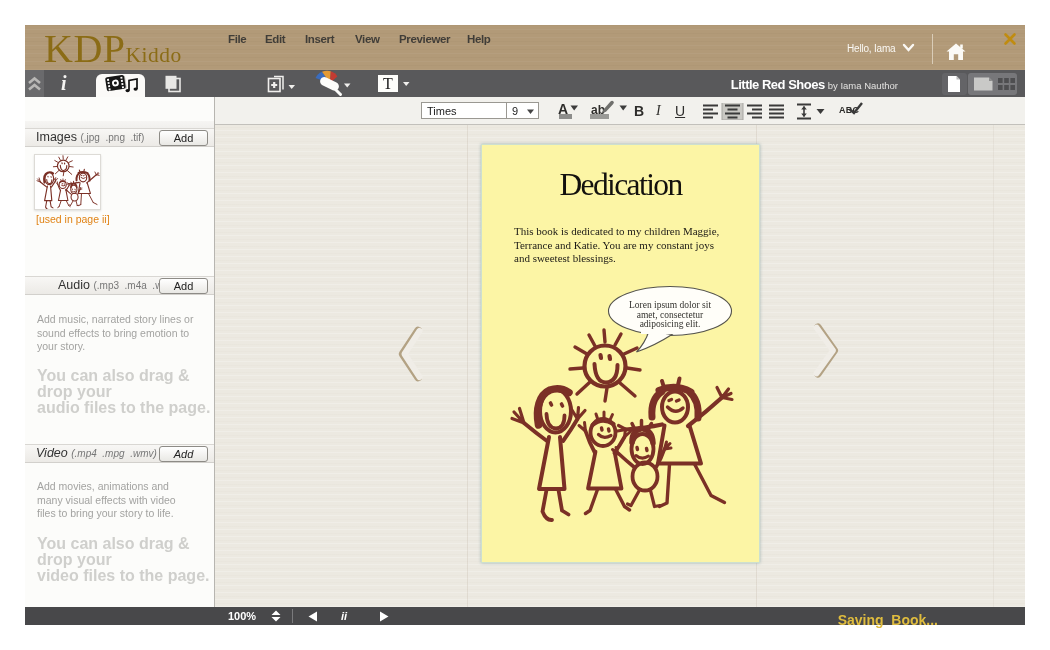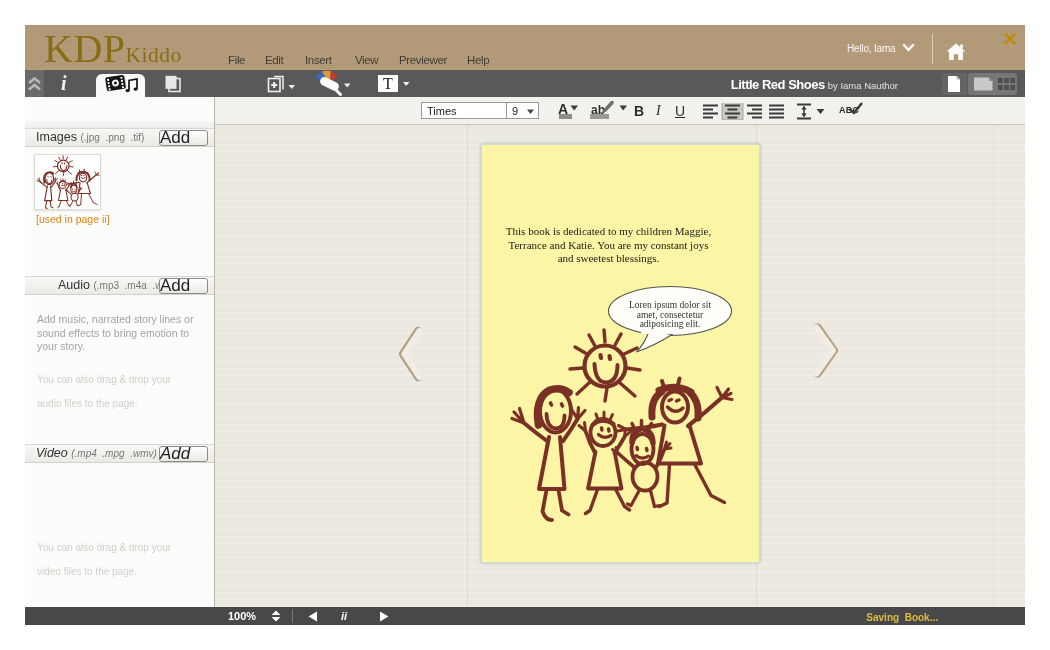--- a/index.html
+++ b/index.html
@@ -5,21 +5,21 @@
 html,body{margin:0;padding:0;background:#fff;width:1050px;height:650px;overflow:hidden;}
 *{box-sizing:border-box;}
 body{font-family:"Liberation Sans",sans-serif;}
 #app{position:absolute;left:25px;top:25px;width:1000px;height:456px;background:#22c55e;}
 
 #header{position:absolute;left:0;top:0;width:1000px;height:45px;background:#b29a78;
  background-image:repeating-linear-gradient(0deg,rgba(255,255,255,.045) 0 1px,rgba(0,0,0,0) 1px 4px,rgba(90,70,40,.04) 4px 5px,rgba(0,0,0,0) 5px 8px);}
 #logo{position:absolute;left:19px;top:0px;color:#8b6c16;font-family:"Liberation Serif",serif;font-weight:normal;}
 #logo .kdp{font-size:40px;letter-spacing:0.5px;}
 #logo .kiddo{font-size:21.5px;letter-spacing:0.5px;}
-.menu{position:absolute;top:29px;font-size:11.5px;font-weight:normal;color:#403d38;letter-spacing:-.35px;}
+.menu{position:absolute;top:8px;font-size:11.5px;font-weight:bold;color:#403d38;letter-spacing:-.35px;}
 #hello{position:absolute;top:18px;right:110px;color:#faf8f4;font-size:10px;letter-spacing:-.2px;}
 #hdivider{position:absolute;left:907px;top:9px;width:1px;height:30px;background:rgba(250,245,235,.55);}
 #closex{position:absolute;left:978px;top:7px;}
 
 #toolbar{position:absolute;left:0;top:45px;width:1000px;height:27px;background:#59595b;}
 #collapsebtn{position:absolute;left:0;top:0;width:19px;height:27px;background:#6a6a6c;}
 #tab-active{position:absolute;left:71px;top:4px;width:49px;height:23px;background:#fbfaf8;border-radius:6px 6px 0 0;}
 .ticon{position:absolute;top:0;}
 #booktitle{position:absolute;right:127px;top:7px;color:#fff;font-size:13px;letter-spacing:-.5px;font-weight:bold;white-space:nowrap;padding-left:48px;}
 #booktitle span{font-weight:normal;font-size:9.5px;letter-spacing:0;color:#e3e2e0;}
@@ -27,36 +27,36 @@
 
 #formatbar{position:absolute;left:190px;top:72px;width:810px;height:28px;background:#f2f1ed;border-bottom:1px solid #c2c0bb;}
 .select{position:absolute;top:5px;height:17px;background:#fff;border:1px solid #9a9892;font-size:11px;color:#222;}
 .fmt{position:absolute;color:#2e2d2b;}
 
 #sidebar{position:absolute;left:0;top:72px;width:190px;height:510px;background:#fcfcfa;border-right:1px solid #b7b5b0;}
 #mediahdr{position:absolute;left:0;top:0;width:189px;height:25px;background:linear-gradient(#f6f5f3,#e4e3df);border-bottom:1px solid #c6c4c0;
  text-align:center;font-size:13px;color:#3c3b39;line-height:25px;margin-top:24px;}
 .sechdr{position:absolute;left:0;width:189px;height:19px;background:linear-gradient(#f8f7f5,#eceae6);border-top:1px solid #d9d7d3;border-bottom:1px solid #d2d0cc;font-size:12.5px;color:#333;line-height:17px;padding-left:11px;}
 .sechdr small{font-size:10px;color:#777;}
-.addbtn{position:absolute;left:134px;width:49px;height:16px;top:1px;border:1px solid #8d8b86;border-radius:3px;background:linear-gradient(#fff,#e9e8e4);font-size:17px;color:#222;line-height:14px;}
+.addbtn{position:absolute;left:134px;width:49px;height:16px;top:1px;border:1px solid #8d8b86;border-radius:3px;background:linear-gradient(#fff,#e9e8e4);font-size:11px;color:#222;text-align:center;line-height:14px;}
 .graytxt{position:absolute;left:12px;width:185px;font-size:10.5px;line-height:13.6px;color:#a3a3a1;}
-.graytxt2{position:absolute;left:12px;width:185px;font-size:10px;line-height:24px;color:#cfcfcc;}
+.graytxt2{position:absolute;left:12px;width:185px;font-size:16px;line-height:16px;color:#cfcfcc;font-weight:bold;}
 #thumb{position:absolute;left:9px;top:57px;width:67px;height:56px;background:#fff;border:1px solid #dddbd6;box-shadow:0 1px 2px rgba(0,0,0,.12);}
 #usedin{position:absolute;left:11px;top:116px;font-size:10.5px;color:#e08214;}
 
 #canvas{position:absolute;left:190px;top:100px;width:810px;height:482px;background-color:#ece9e1;
  background-image:
   repeating-linear-gradient(0deg,rgba(255,255,255,.22) 0 1px,rgba(0,0,0,0) 1px 3px,rgba(176,160,138,.04) 3px 4px,rgba(0,0,0,0) 4px 7px);}
 .seam{position:absolute;top:0;width:2px;height:482px;background:linear-gradient(90deg,rgba(150,130,105,.22),rgba(255,255,255,.35));}
 #page{position:absolute;left:266px;top:19px;width:279px;height:419px;background:#fcf5a5;border:1px solid #cde0cf;box-shadow:0 0 3px rgba(125,155,160,.65);}
 #ded{position:absolute;left:0;top:22px;width:100%;text-align:center;font-family:"Liberation Serif",serif;font-size:31.5px;letter-spacing:-1.6px;color:#13110e;}
-#dedp{position:absolute;left:2px;top:80px;width:249px;text-align:center;font-family:"Liberation Serif",serif;font-size:11px;line-height:13.7px;color:#1c1a16;}
+#dedp{position:absolute;left:32px;top:80px;width:249px;font-family:"Liberation Serif",serif;font-size:11px;line-height:13.7px;color:#1c1a16;}
 
 #bottombar{position:absolute;left:0;top:582px;width:1000px;height:18px;background:#48484a;color:#fff;}
-#savingtxt{position:absolute;right:87px;top:4.5px;font-size:10px;font-weight:bold;color:#dfbc3e;}
+#savingtxt{position:absolute;right:87px;top:4.5px;font-size:14px;font-weight:bold;color:#dfbc3e;}
 </style>
 </head>
 <body>
 <div id="app">
 
   <div id="header">
     <div id="logo"><span class="kdp">KDP</span><span class="kiddo">Kiddo</span></div>
     <div class="menu" style="left:203px;">File</div>
     <div class="menu" style="left:240px;">Edit</div>
     <div class="menu" style="left:280px;">Insert</div>
@@ -203,28 +203,30 @@
     <div id="thumb">
       <svg width="65" height="54" viewBox="504 327 230 190">
           <use href="#famdraw"></use>
         </svg>
     </div>
     <div id="usedin">[used in page ii]</div>
     <div class="sechdr" style="top:179px;padding-left:33px;">Audio <small>(.mp3&nbsp; .m4a&nbsp; .wav)</small><span class="addbtn">Add</span></div>
     <div class="graytxt" style="top:216px;">Add music, narrated story lines or<br>sound effects to bring emotion to<br>your story.</div>
     <div class="graytxt2" style="top:271px;">You can also drag &amp; drop your<br>audio files to the page.</div>
     <div class="sechdr" style="top:347px;font-style:italic;">Video <small>(.mp4&nbsp; .mpg&nbsp; .wmv)</small><span class="addbtn">Add</span></div>
+    <div class="graytxt" style="top:383px;">Add movies, animations and<br>many visual effects with video<br>files to bring your story to life.</div>
     <div class="graytxt2" style="top:439px;">You can also drag &amp; drop your<br>video files to the page.</div>
   </div>
 
   <div id="canvas">
     <div class="seam" style="left:252px;"></div>
     <div class="seam" style="left:541px;"></div>
     <div class="seam" style="left:778px;opacity:.6;"></div>
     <div id="page">
+      <div id="ded">Dedication</div>
       <div id="dedp">This book is dedicated to my children Maggie,<br>Terrance and Katie. You are my constant joys<br>and sweetest blessings.</div>
       <svg width="279" height="419" viewBox="481 144 279 419" style="position:absolute;left:0;top:0;">
         <g id="bubble">
           <ellipse cx="669" cy="310" rx="61.5" ry="24.5" fill="#fffef9" stroke="#55544c" stroke-width="1.1"></ellipse>
           <path d="M648 330 Q644 342 635.5 351 Q654 344.5 671 333.5 Z" fill="#fffef9" stroke="#55544c" stroke-width="1.1"></path>
           <rect x="640" y="326" width="34" height="7" fill="#fffef9"></rect>
           <text x="669" y="307" text-anchor="middle" font-family="Liberation Serif,serif" font-size="9.5" fill="#33322e">Loren ipsum dolor sit</text>
           <text x="669" y="316.5" text-anchor="middle" font-family="Liberation Serif,serif" font-size="9.5" fill="#33322e">amet, consectetur</text>
           <text x="669" y="326" text-anchor="middle" font-family="Liberation Serif,serif" font-size="9.5" fill="#33322e">adiposicing elit.</text>
         </g>

